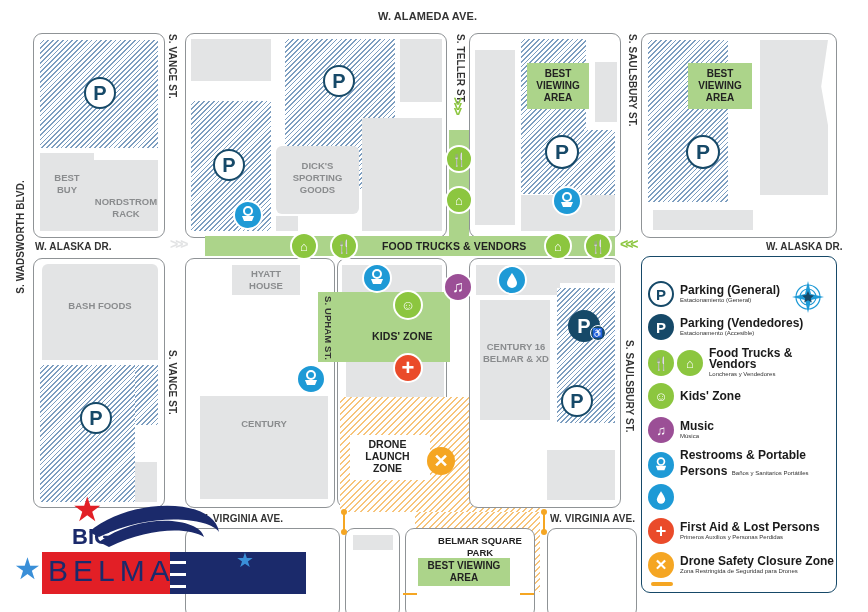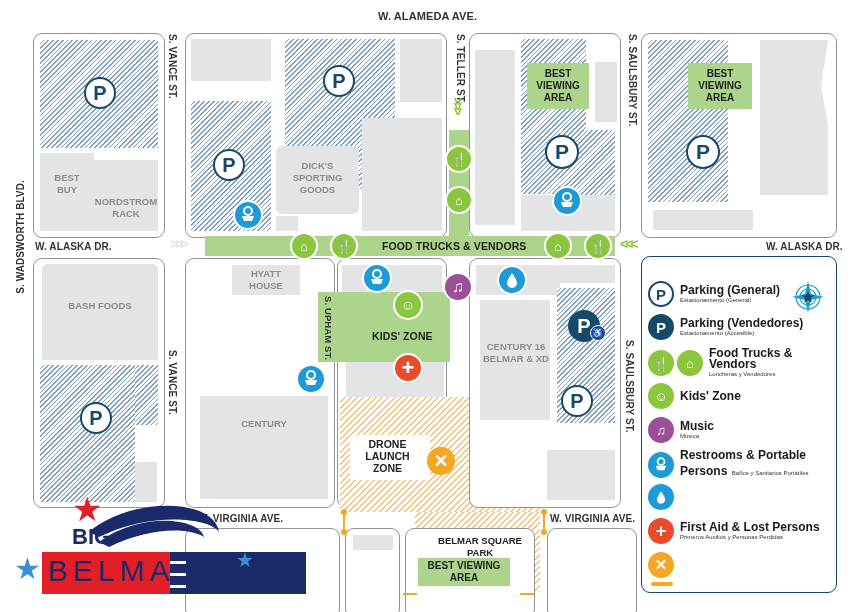--- a/index.html
+++ b/index.html
@@ -280,20 +280,24 @@
   <div class="key-row" style="top:261px;">
     <div class="key-ic" style="background:#ea4b2a;font-size:18px;">+</div>
     <div class="key-txt">
       <div class="key-title">First Aid &amp; Lost Persons</div>
       <div class="key-sub">Primeros Auxilios y Personas Perdidas</div>
     </div>
   </div>
 
   <div class="key-row" style="top:295px;">
     <div class="key-ic" style="background:#f5a623;font-size:15px;">✕</div>
+    <div class="key-txt">
+      <div class="key-title">Drone Safety Closure Zone</div>
+      <div class="key-sub">Zona Restringida de Seguridad para Drones</div>
+    </div>
   </div>
   <div style="position:absolute;left:9px;top:325px;width:22px;height:4px;background:#f5a623;border-radius:3px;"></div>
 </div>
 
 <div style="position:absolute;left:14px;top:492px;width:280px;height:110px;">
   <svg width="160" height="70" viewBox="0 0 160 70" style="position:absolute;left:55px;top:0;">
     <path d="M20 40 C60 5,145 5,150 40 C140 25,80 20,30 45 Z" fill="#1b2a6b"></path>
     <path d="M30 50 C70 20,130 25,135 45 C120 35,80 35,40 55 Z" fill="#1b2a6b"></path>
   </svg>
   <div style="position:absolute;left:58px;top:0px;color:#e21f26;font-size:34px;line-height:34px;">★</div>

